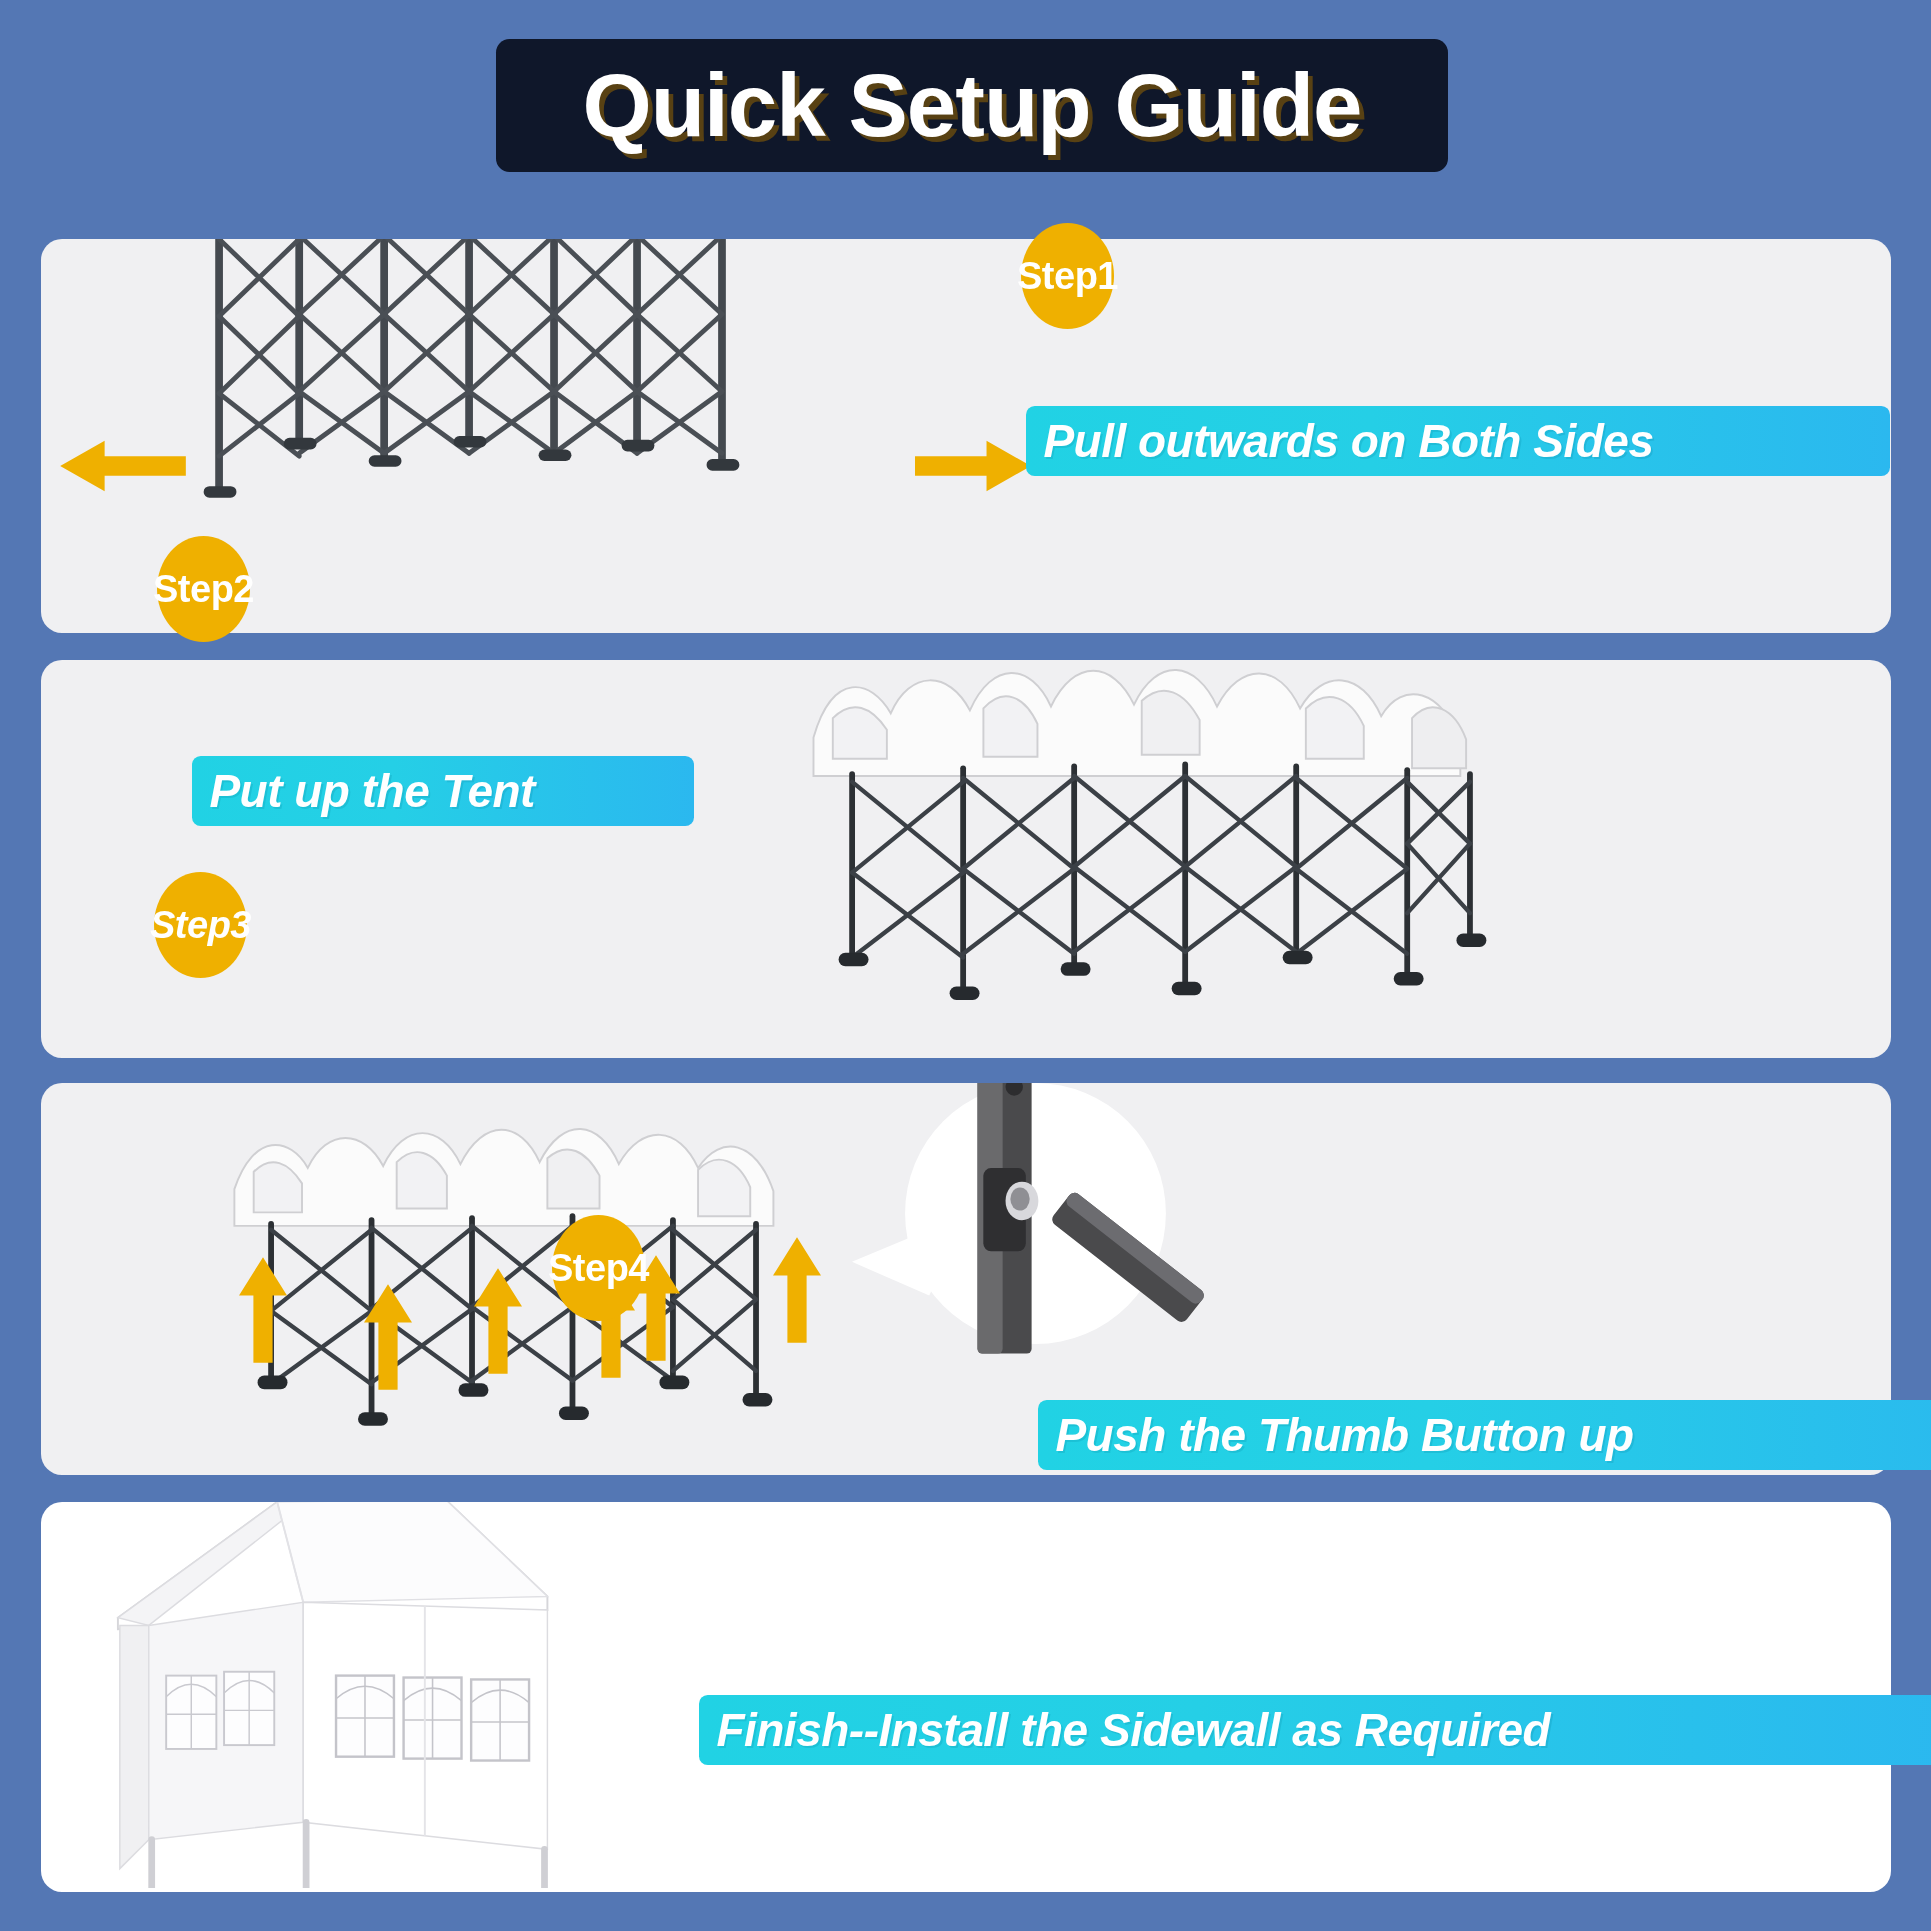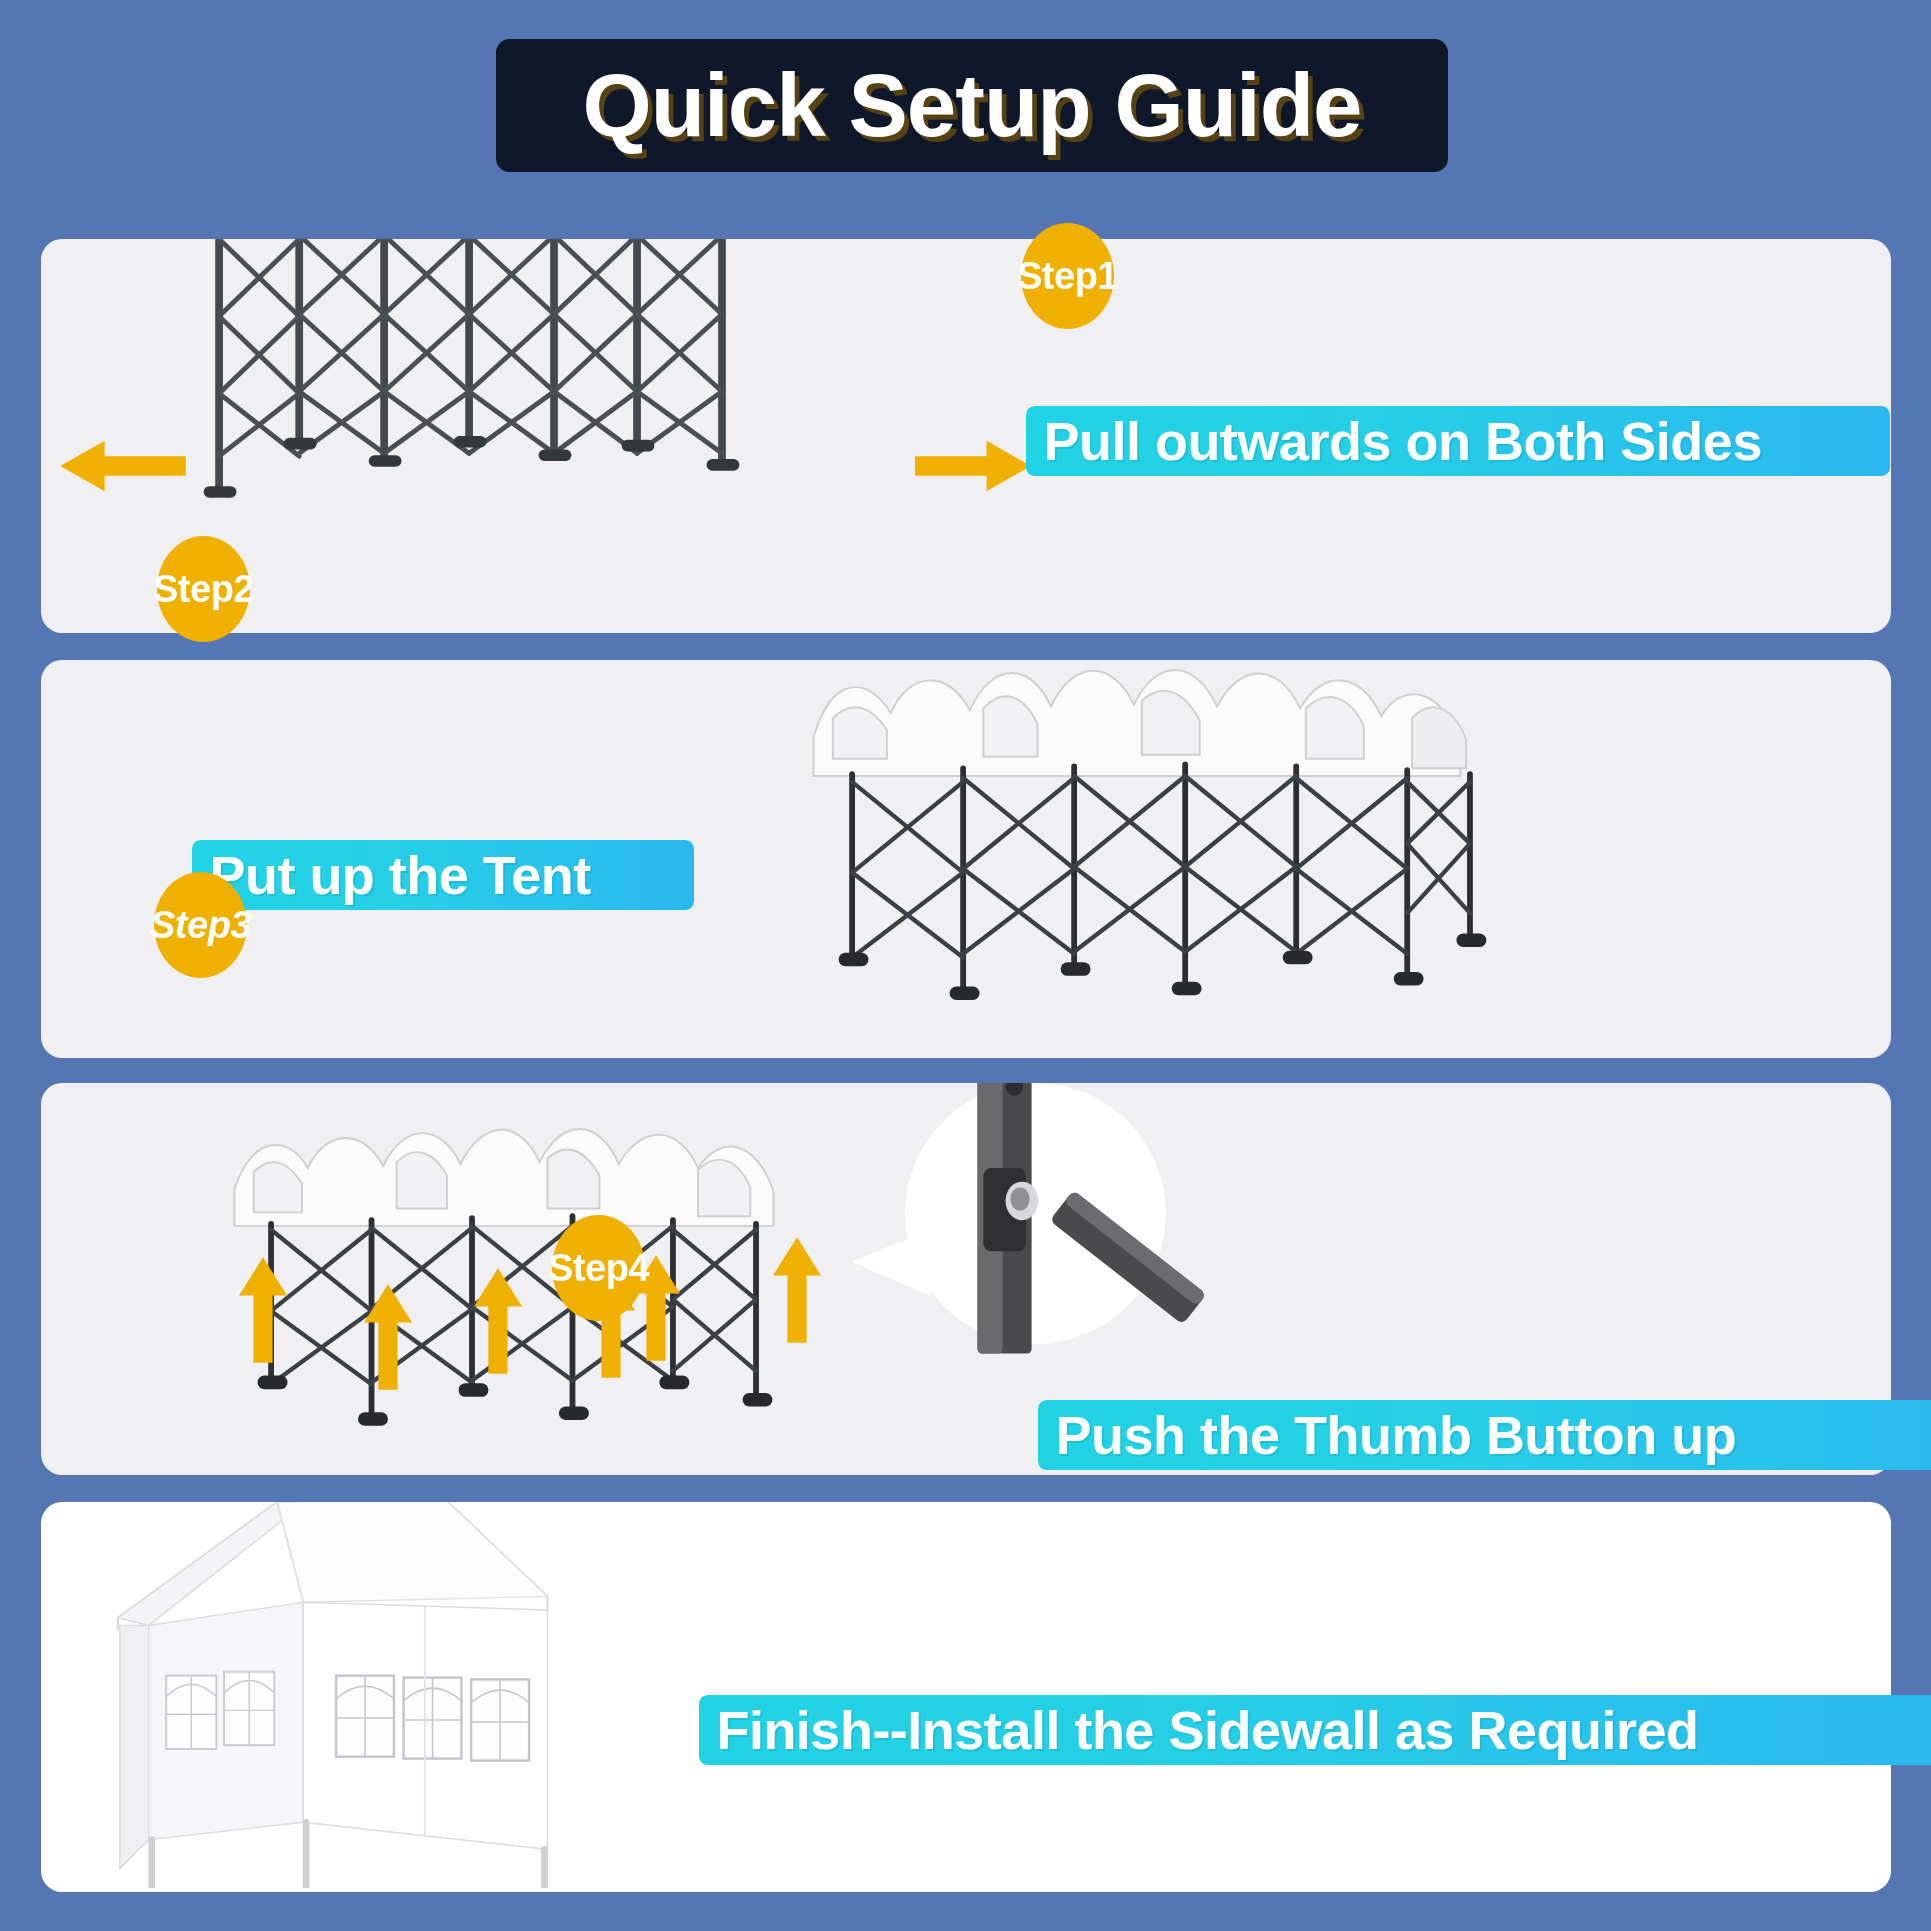--- a/index.html
+++ b/index.html
@@ -45,26 +45,27 @@
   #badge-4{left:552px;top:1215px;}
 
   
   .cyan-bar{
     position:absolute;height:70px;border-radius:8.7px;
     background:linear-gradient(90deg,#21d2e4 0%,#25cfe6 40%,#2bb8ef 100%);
     display:flex;align-items:center;
     padding:0 17.4px;box-sizing:border-box;
   }
   .cyan-bar span{
-    color:#ffffff;font-size:54px;font-weight:bold;
+    color:#ffffff;font-size:46px;font-weight:bold;
     letter-spacing:-0.5px;white-space:nowrap;line-height:1;
     text-shadow:1.9px 1.9px 0 rgba(0,120,150,.18);
+    font-style:italic;
   }
   #bar-1{left:1026px;top:406px;width:864px;}
-  #bar-2{left:192px;top:840px;width:502px;}
+  #bar-2{left:192px;top:756px;width:502px;}
   #bar-3{left:1038px;top:1400px;width:978px;}
   #bar-4{left:699px;top:1695px;width:1250px;}
 
   
   .arrow{position:absolute;}
 
   
   .illus{position:absolute;}
 </style>
 </head>

